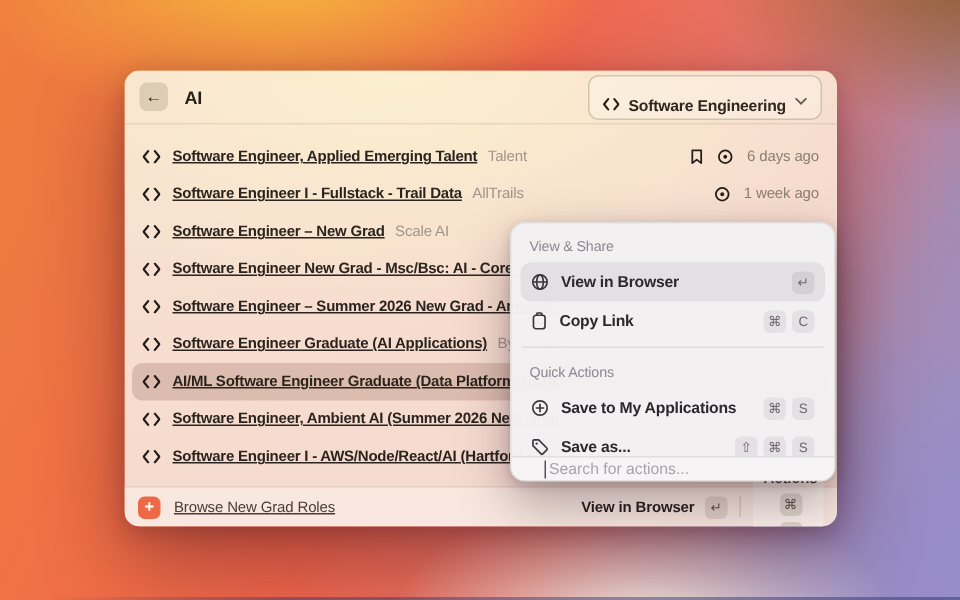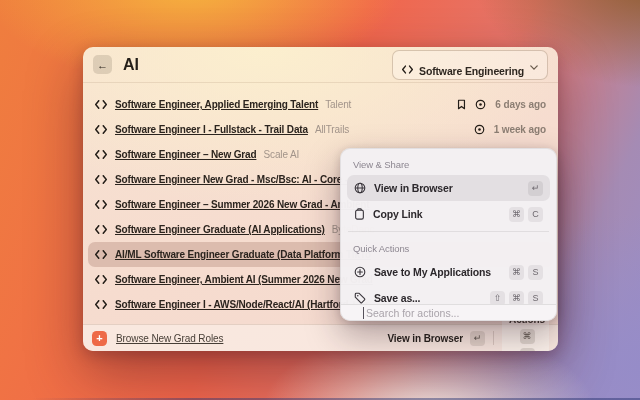--- a/index.html
+++ b/index.html
@@ -28,37 +28,37 @@
       radial-gradient(120% 95% at 38% 0%, rgba(252,240,206,0.95) 0%, rgba(252,240,206,0) 55%),
       linear-gradient(160deg, #f7e2d1 0%, #f6dccf 55%, #f4d9cf 100%);
     box-shadow:0 22px 55px rgba(70,20,30,0.45), 0 4px 14px rgba(70,20,30,0.25);
   }
 
   .hdr { height:36px; display:flex; align-items:center; padding:0 10px;
          border-bottom:1px solid rgba(125,85,55,0.13); }
   .back-btn { width:19px; height:19px; border-radius:5px; background:rgba(60,40,30,0.14);
               display:flex; align-items:center; justify-content:center;
               font-size:11px; color:#241e18; cursor:default; }
-  .hdr-title { margin-left:11px; font-size:16px; font-weight:bold; color:#241e18; letter-spacing:-0.1px; }
+  .hdr-title { margin-left:11px; font-size:12px; font-weight:bold; color:#241e18; letter-spacing:-0.1px; }
   .filter { margin-left:auto; height:25px; padding:14px 9px; display:flex; align-items:flex-start; gap:6px;
             border:1px solid rgba(120,85,55,0.28); border-radius:7px;
             background:rgba(255,250,244,0.35); }
   .filter .lbl { font-size:10.5px; font-weight:bold; color:#2e2720; letter-spacing:-0.15px; }
   .icon { display:inline-flex; align-items:center; justify-content:center; color:#241e18; }
   .icon svg { display:block; }
 
   .list { padding:9px 5px 0 5px; }
   .row { height:25px; display:flex; align-items:center; padding:0 7px; border-radius:7px;
          white-space:nowrap; }
   .row.selected { background:#dcbcae; }
   .row .code-ic { flex:0 0 auto; color:#241e18; }
   .row .title { margin-left:8px; font-size:10px; font-weight:bold; color:#2b241e; letter-spacing:-0.15px;text-decoration:underline; }
   .row .company { margin-left:7px; font-size:10px; color:#a2948a; letter-spacing:-0.1px; }
   .row .sp { flex:1; }
-  .row .meta { display:flex; align-items:center; gap:9px; color:#554b42;font-weight:bold; }
+  .row .meta { display:flex; align-items:center; gap:9px; color:#554b42; }
   .row .date { font-size:10px; color:#8c7e73; letter-spacing:-0.1px; }
 
   .footer { position:absolute; left:0; right:0; bottom:0; height:27px;
             border-top:1px solid rgba(120,80,50,0.16); background:rgba(252,243,236,0.55);
             display:flex; align-items:center; padding:0 9px; }
   .app-ic { width:15px; height:15px; border-radius:4.5px; background:#ee6a47; color:#fff;
             display:flex; align-items:center; justify-content:center;
             font-size:11px; font-weight:bold; line-height:1; }
   .app-lbl { margin-left:9px; font-size:10px; color:#473e36; letter-spacing:-0.1px;text-decoration:underline; }
   .f-sp { flex:1; }

